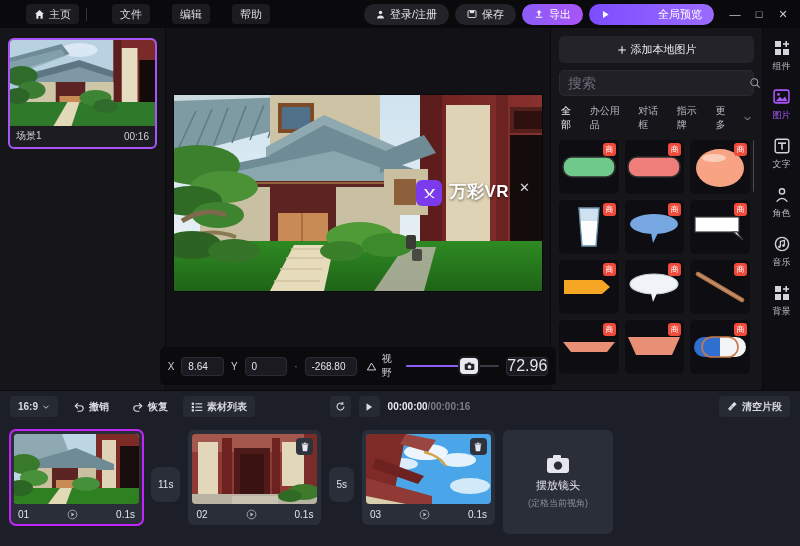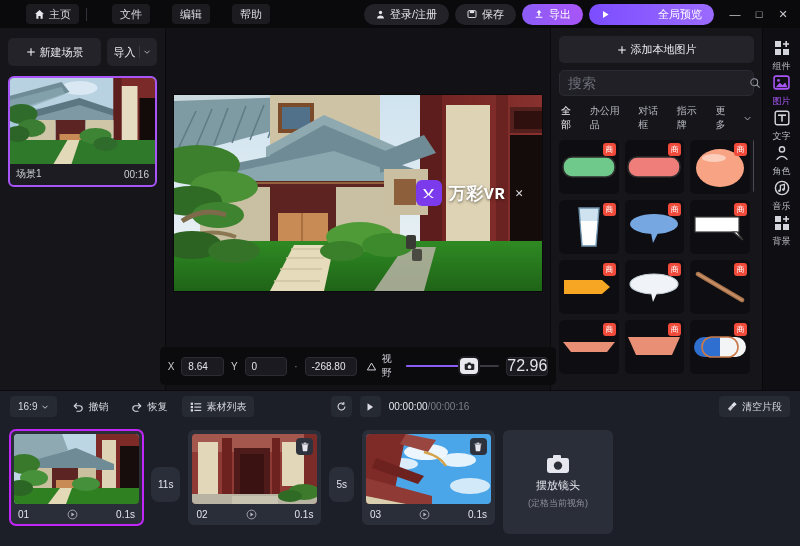--- a/index.html
+++ b/index.html
@@ -78,22 +78,22 @@
                 padding: 3px 6px 4px; font-size: 10px; color:#cfcfd8; }
 
   
   .center { flex:1; display:flex; flex-direction:column; background:#121216; min-width:0; position:relative; }
   .stage { flex:1; display:flex; align-items:center; justify-content:center; padding: 10px 8px 0; }
   .preview {
     position: relative; width: 390px; height: 196px; overflow:hidden; background:#000;
     box-shadow: 0 0 0 1px #0a0a0c;
   }
   .wm {
-    position:absolute; right: 19px; top: 50%; transform: translateY(-50%);
-    display:flex; align-items:center; gap:7px;font-family:Liberation Mono, monospace;
+    position:absolute; right: 12px; top: 50%; transform: translateY(-50%);
+    display:flex; gap:7px;
   }
   .wm-logo {
     width:26px; height:26px; border-radius:6px; background:#7c3aed;
     display:flex; align-items:center; justify-content:center;
   }
   .wm-text { font-size:17px; color:#fff; font-weight:bold; text-shadow:0 1px 3px rgba(0,0,0,.6); letter-spacing:.5px;}
   .wm-x { font-size:13px; color:#d8d8dd; margin-left:3px; }
 
   .ctrlbar {
     height: 42px; display:flex; align-items:center; justify-content:center;
@@ -157,36 +157,37 @@
   }
   .badge {
     position:absolute; top:3px; right:3px; width:13px; height:13px; border-radius:3px;
     background:#ef4a3a; color:#fff; font-size:8px; display:flex; align-items:center; justify-content:center;
   }
   .scrollbar { position:absolute; right:-2px; top:0; width:3px; height:52px; background:#4b4b56; border-radius:2px;}
 
   
   .rail {
     width: 38px; min-width:38px; background:#0f0f13; border-left:1px solid #08080a;
-    display:flex; flex-direction:column; align-items:center; padding-top: 10px; 
+    display:flex; flex-direction:column; align-items:center; padding-top: 10px; gap: 14px;
   }
   .rail-item { display:flex; flex-direction:column; align-items:center; gap:3px; width:100%; }
   .rail-ic {
     width:19px; height:19px; display:flex; align-items:center; justify-content:center;
     color:#d4d4dc;
   }
   .rail-lb { font-size:9px; color:#bdbdc7; }
   .rail-item.active .rail-lb { color:#a855f7; }
   .rail-item.active .rail-ic { color:#a855f7; }
 
   
   .tl-toolbar {
     height: 32px; min-height:32px; background:#1c1f27;
     display:flex; align-items:center; gap:7px; padding: 0 10px;
     border-top:1px solid #0a0a0c;
+    font-weight:bold;
   }
   .tlb {
     display:flex; align-items:center; gap:4px; height:21px; padding:0 8px;
     border-radius:4px; font-size:10px; color:#d9d9e1; background:transparent;
   }
   .tlb.filled { background:#262a33; }
   .tl-center { position:absolute; left:0; right:0; display:flex; align-items:center; justify-content:center; gap:8px; pointer-events:none;}
   .rbtn { width:21px; height:21px; border-radius:4px; background:#262a33; display:flex; align-items:center; justify-content:center; font-size:10px; color:#dcdce4;}
   .tl-time { font-size:10px; color:#e8e8ee; }
   .tl-time .tot { color:#7c7c88; }
@@ -285,40 +286,20 @@
         <div class="wbtn">—</div>
         <div class="wbtn">□</div>
         <div class="wbtn">✕</div>
       </div>
     </div>
   </div>
 
   <div class="mainrow">
 
     <div class="scenes">
-      <div class="scene-actions">
-        <div class="btn-newscene">
-          <span>
-            <svg width="10" height="10" viewBox="0 0 16 16">
-                <rect x="7.1" y="2" width="1.8" height="12" fill="#e8e8ee"></rect>
-                <rect x="2" y="7.1" width="12" height="1.8" fill="#e8e8ee"></rect>
-              </svg>
-          </span>
-          <span>新建场景</span>
-        </div>
-        <div class="btn-import">
-          <span>导入</span>
-          <span class="vdiv"></span>
-          <span>
-            <svg width="8" height="8" viewBox="0 0 16 16">
-                <path d="M3 5.5 8 10.5 13 5.5" fill="none" stroke="#cfcfd8" stroke-width="1.6"></path>
-              </svg>
-          </span>
-        </div>
-      </div>
 
       <div class="scene-card">
         <div class="scene-thumb">
           <svg width="100%" height="100%" viewBox="0 0 146 86" preserveAspectRatio="xMidYMid slice">
             <rect width="146" height="86" fill="#a8c8dc"></rect>
             <rect x="0" y="0" width="146" height="30" fill="#b9d2e2"></rect>
 
             <ellipse cx="70" cy="10" rx="18" ry="7" fill="#d9e8f2"></ellipse>
 
             <path d="M0 18 L52 4 L60 14 L0 34 Z" fill="#6f8c96"></path>

